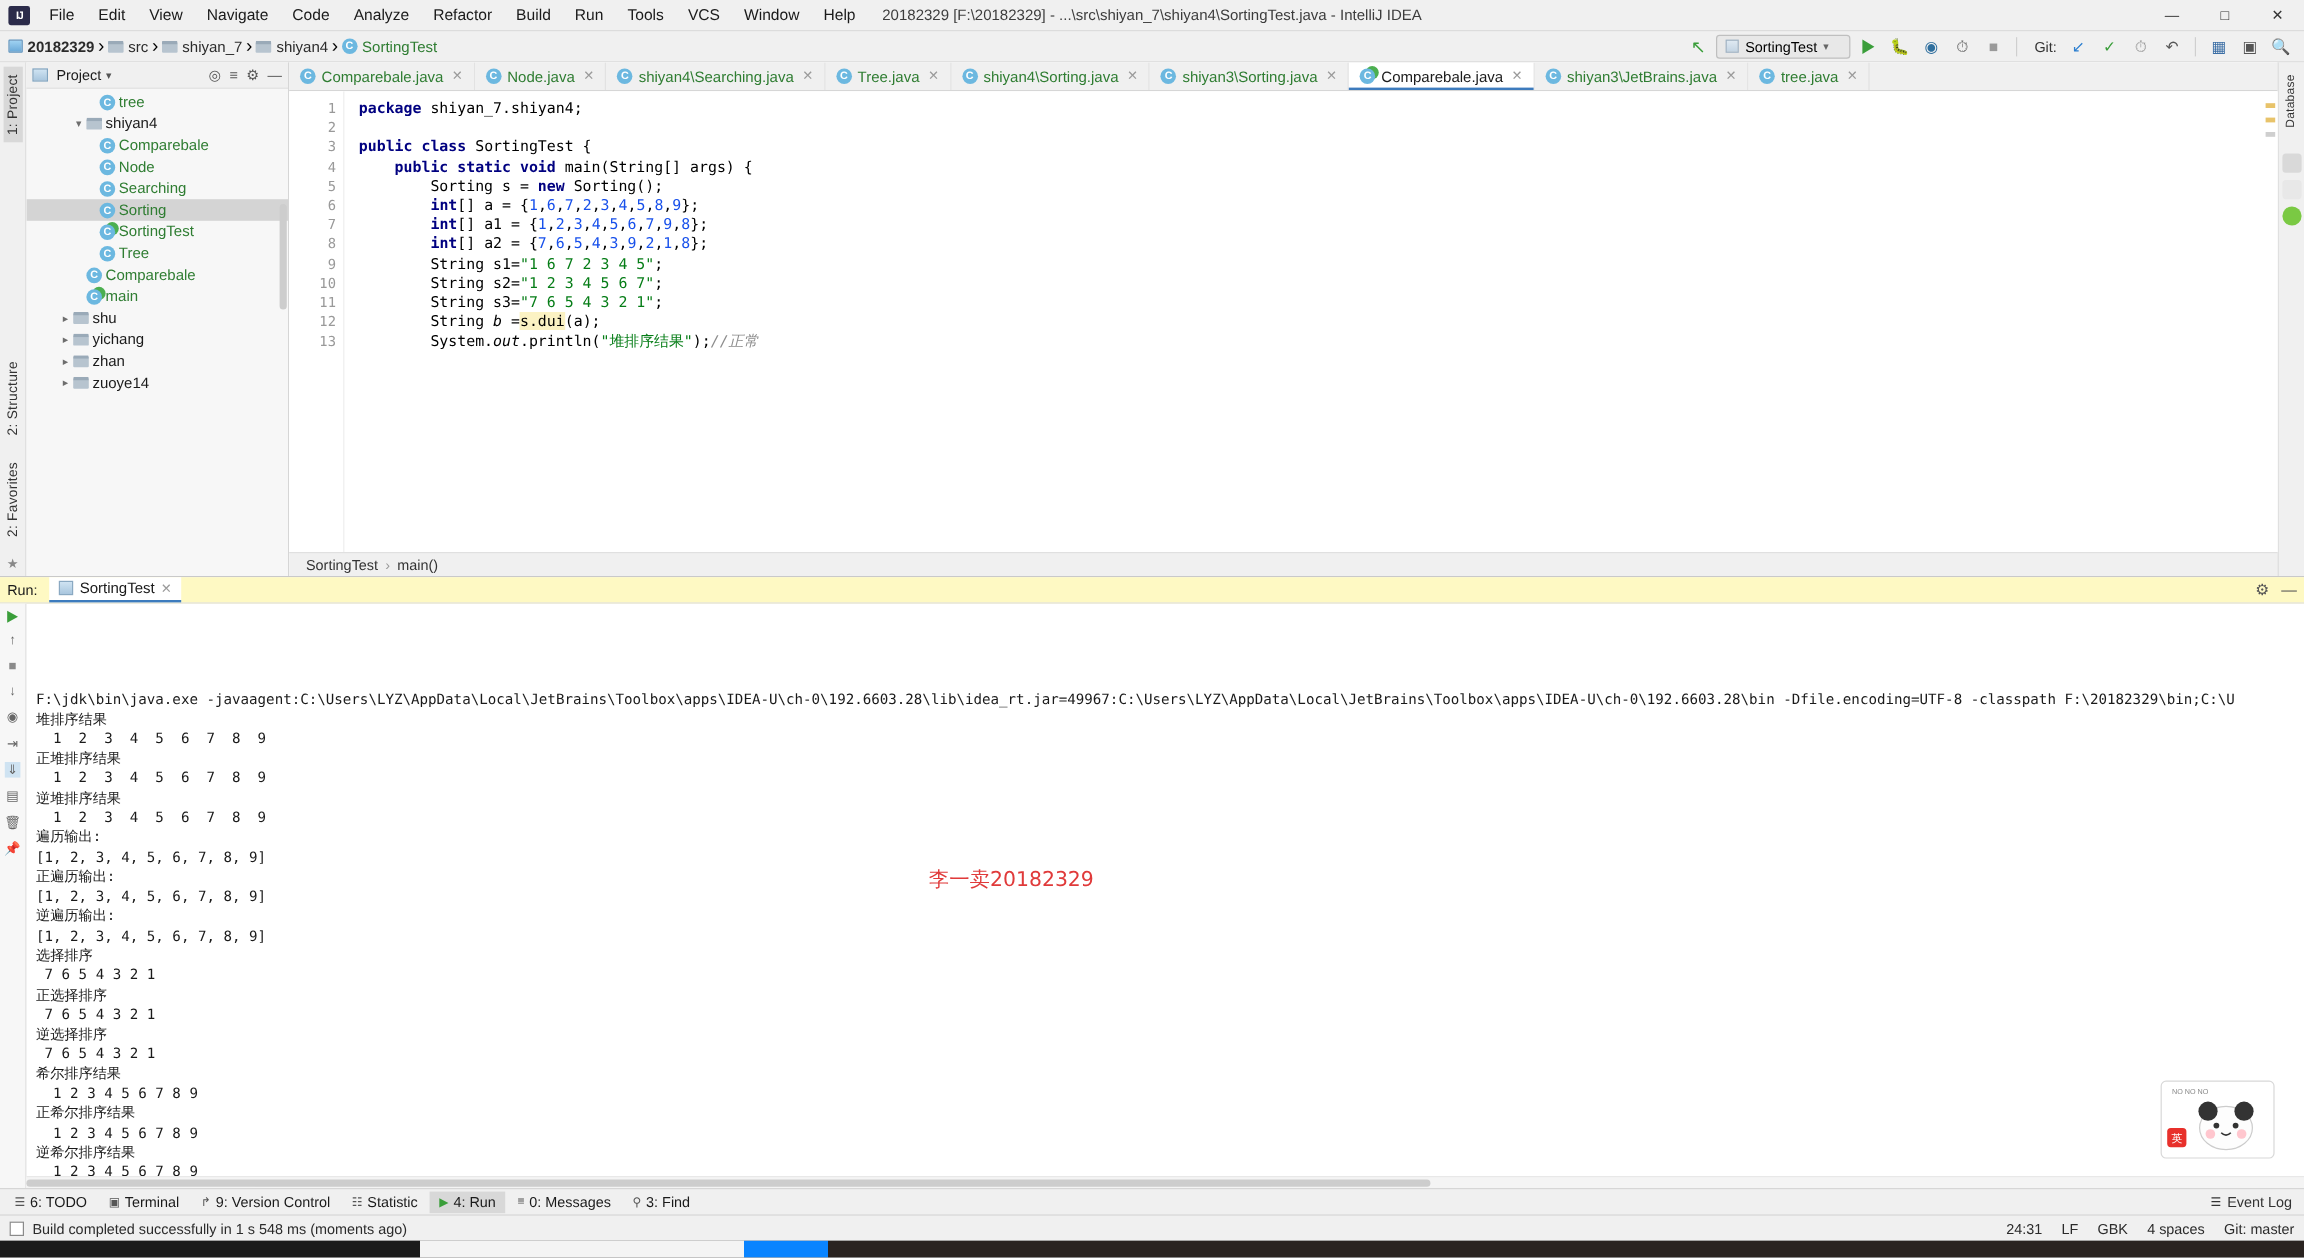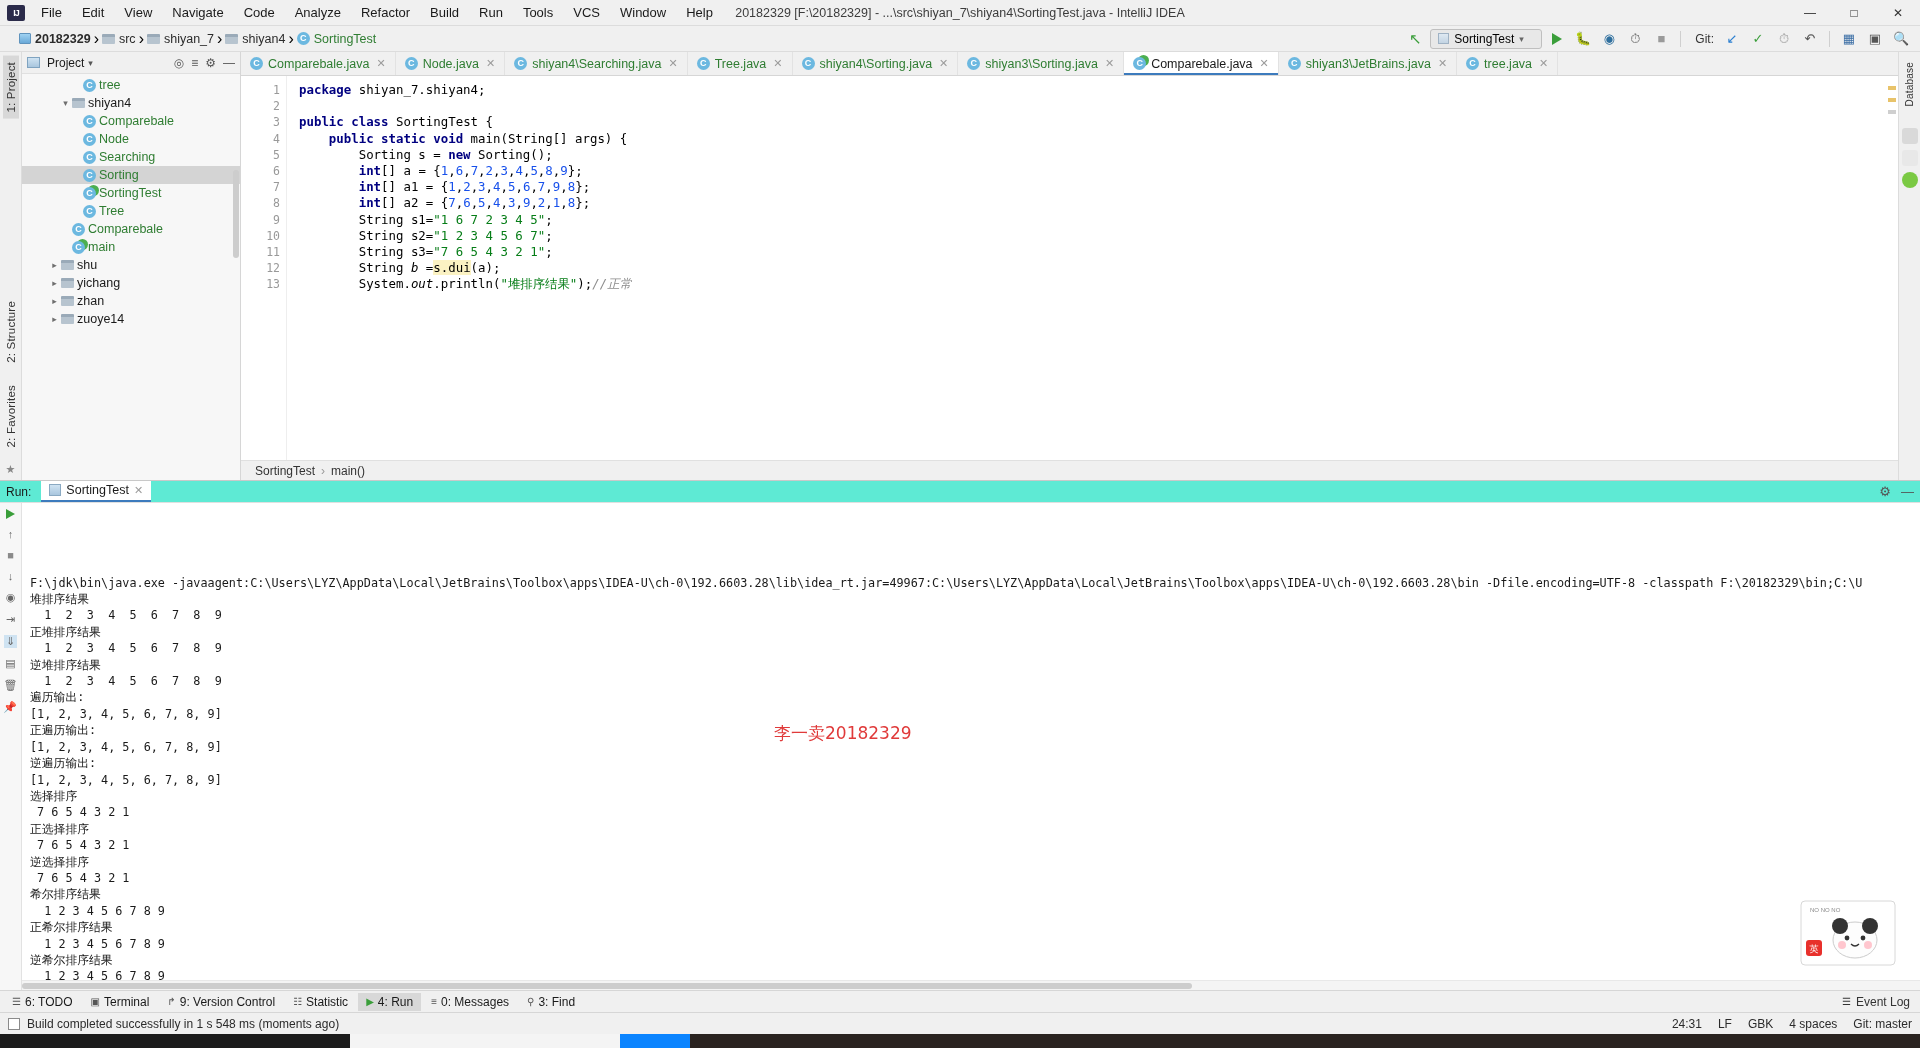--- a/index.html
+++ b/index.html
@@ -17,21 +17,21 @@
   .menu { display:flex; align-items:flex-start; gap:0; }
   .menu span { padding:3px 10px; font-size:13px; color:#1a1a1a; cursor:default; }
   .title-text { position:absolute; left:0; right:0; text-align:center;
                 font-size:12.5px; color:#3c3c3c; pointer-events:none; }
   .winbtns { margin-left:auto; display:flex; }
   .winbtn { width:44px; height:26px; display:flex; align-items:center;
             justify-content:center; font-size:12px; color:#333; }
 
   
   .navbar { height:26px; background:#f0f0f0; display:flex; align-items:center;
-            border-bottom:1px solid #dcdcdc; padding-left:16px; flex:none; gap:0; }
+            border-bottom:1px solid #dcdcdc; padding-left:4px; flex:none; gap:0; }
   .crumb { display:flex; align-items:center; font-size:12.5px; color:#2b2b2b; padding:2px 3px; }
   .crumb.bold { font-weight:bold; }
   .ic { display:inline-block; margin-right:4px; vertical-align:middle; }
   .ic-mod { width:12px;height:11px;background:linear-gradient(#9fd2f2,#6aa9d8);
             border-radius:1px; border:1px solid #5f93bd;}
   .ic-fold { width:13px;height:10px;background:#b7c4cf;border-radius:1px;
              border-top:3px solid #9aaab8;}
   .ic-cls { width:13px;height:13px;border-radius:50%;background:#6cb8e0;color:#fff;
             font-size:9px;line-height:13px;text-align:center;font-weight:bold;}
   .crumb .lbl-green { color:#2f7d32; }
@@ -111,21 +111,21 @@
   .errmark { position:absolute; right:2px; width:8px; height:4px; background:#e5c07b; }
 
   .breadcrumb2 { height:20px; background:#f0f0f0; border-top:1px solid #e0e0e0;
                  display:flex; align-items:center; padding-left:14px; font-size:12px;
                  color:#333; gap:6px; flex:none; }
   .breadcrumb2 .sep { color:#9a9a9a; }
 
   
   .runpanel { height:510px; background:#fff; border-top:1px solid #c9c9c9;
               display:flex; flex-direction:column; flex:none; }
-  .runhdr { height:22px; background:#5eead4; display:flex; align-items:center;
+  .runhdr { height:22px; background:#fef9c3; display:flex; align-items:center;
             padding:0 6px; gap:6px; border-bottom:1px solid #e0e0e0; flex:none; }
   .runhdr .runlbl { font-size:12px; color:#1a1a1a; margin-right:4px; }
   .runtab { display:flex; align-items:center; gap:5px; font-size:12.5px; color:#1a1a1a;
             background:#fff; padding:2px 8px 3px; border-bottom:2px solid #3d7bbd; }
   .runtab .ricon { width:12px;height:12px;background:linear-gradient(#cfe3f2,#a9c6de);
                    border:1px solid #8aa9c2; }
   .runhdr .right { margin-left:auto; display:flex; gap:10px; color:#555; font-size:13px; }
 
   .runbody { flex:1; display:flex; min-height:0; }
   .runrail { width:22px; background:#f7f7f7; border-right:1px solid #e2e2e2; flex:none;

